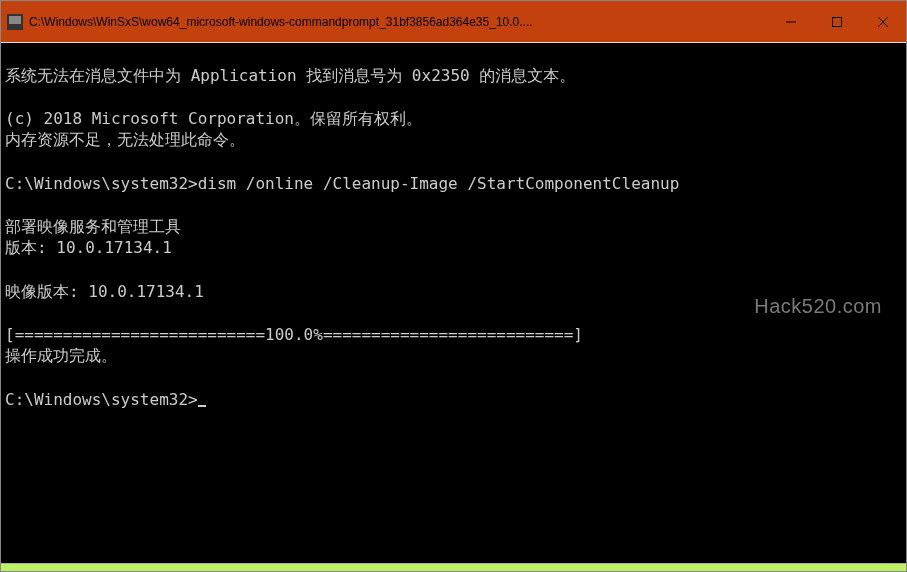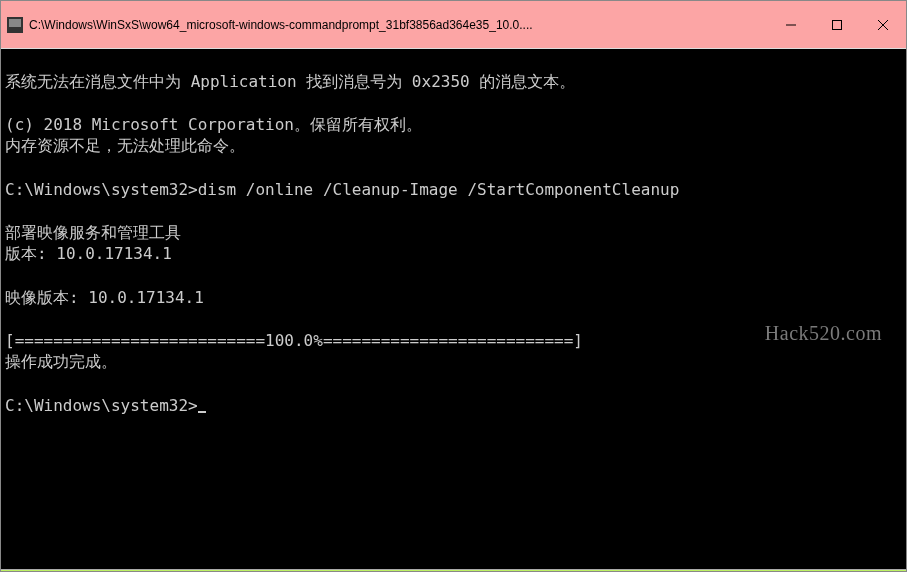--- a/index.html
+++ b/index.html
@@ -5,22 +5,22 @@
     * { margin: 0; padding: 0; box-sizing: border-box; }
     body {
       font-family: "Segoe UI", Tahoma, sans-serif;
       background: #fff;
       width: 907px;
       height: 572px;
       overflow: hidden;
       border: 1px solid #888;
     }
     .titlebar {
-      height: 48px;
-      background: #fca5a5;
+      height: 42px;
+      background: #c2410c;
       display: flex;
       align-items: center;
       border-bottom: 1px solid #ddd;
     }
     .titlebar-icon {
       width: 16px;
       height: 16px;
       margin: 0 6px;
       background: #333;
       display: inline-block;
@@ -67,23 +67,23 @@
       display: inline-block;
       width: 8px;
       height: 2px;
       background: #ccc;
       vertical-align: -2px;
       margin-left: 0;
     }
     .watermark-right {
       position: absolute;
       right: 24px;
-      top: 271px;
+      top: 250px;
       color: #7a7a7a;
-      font-family: Liberation Serif, serif;
+      font-family: Liberation Sans, sans-serif;
       font-size: 20px;
       letter-spacing: 0.5px;
       pointer-events: none;
     }
     .bottom-strip {
       height: 28px;
       background: #bef264;
       position: relative;
       border-top: 1px solid #aaa;
     }

